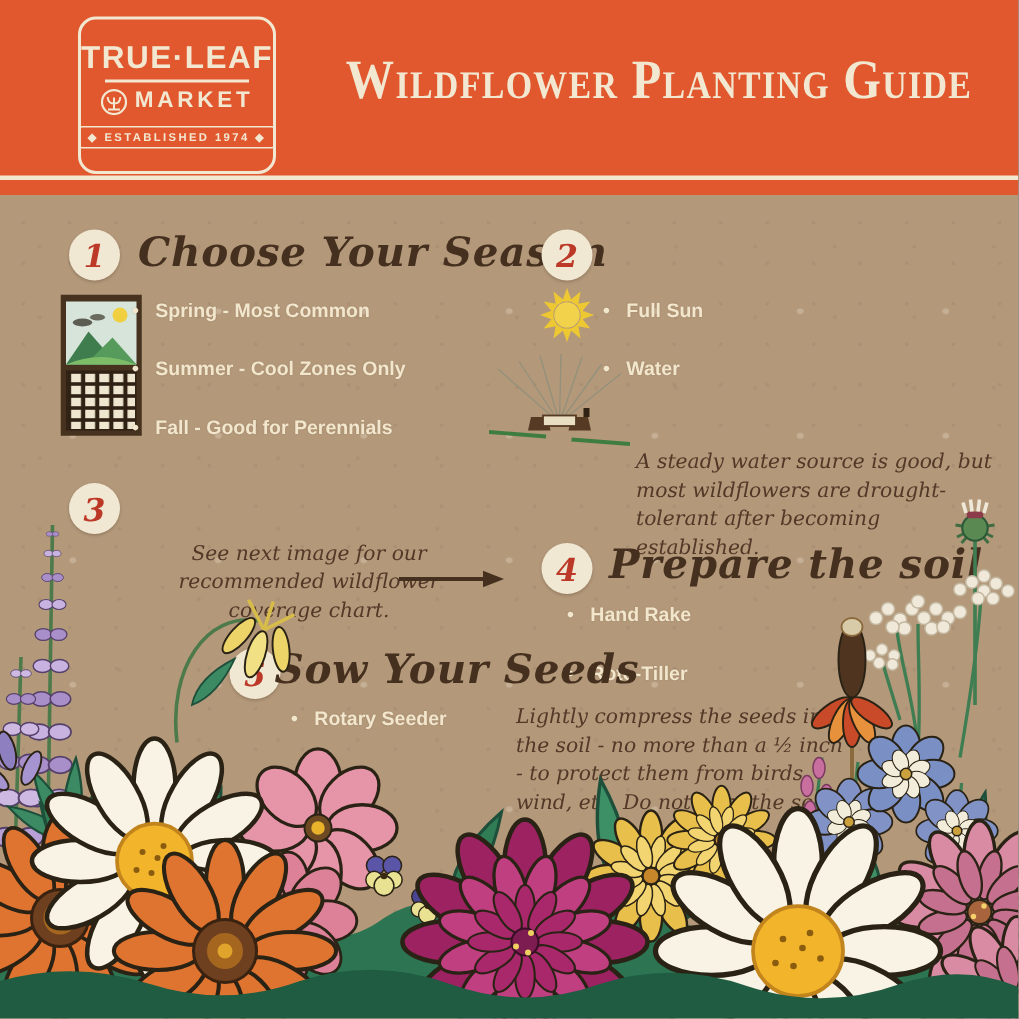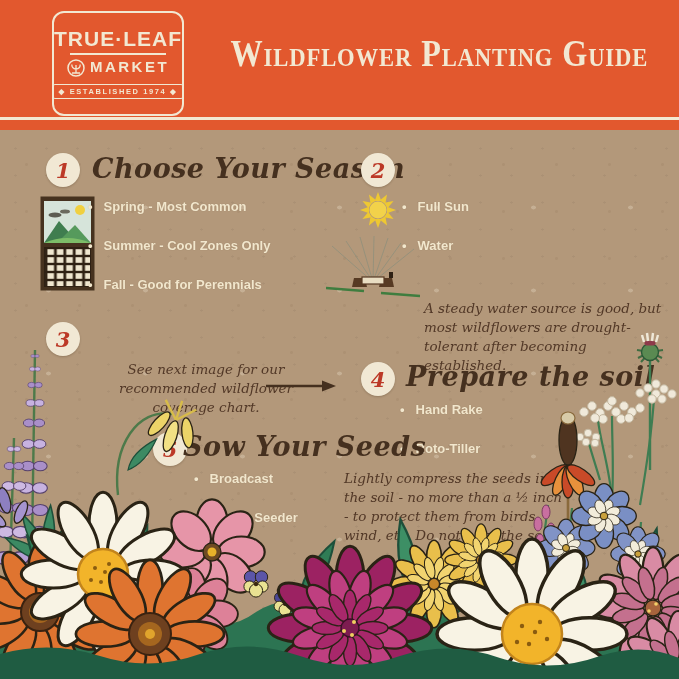--- a/index.html
+++ b/index.html
@@ -146,30 +146,29 @@
   <div class="abs note" style="left:100px;top:360px;width:212px;text-align:center;">See next image for our recommended wildflower coverage chart.</div>
 
   <svg class="abs" style="left:266px;top:379px;" width="70" height="14" viewBox="0 0 70 14">
     <line x1="0" y1="7" x2="57" y2="7" stroke="#45301f" stroke-width="2.6"></line>
     <polygon points="56,1.5 70,7 56,12.5" fill="#45301f"></polygon>
   </svg>
 
   <div class="abs num-badge" style="left:361px;top:362px;">4</div>
   <div class="abs script" style="left:406px;top:361px;">Prepare the soil</div>
 
-  <ul class="abs bullets" style="left:400px;top:399px;">
+  <ul class="abs bullets" style="left:378px;top:399px;">
     <li>Hand Rake</li>
     <li>Roto-Tiller</li>
   </ul>
 
   <div class="abs num-badge" style="left:153px;top:432px;">5</div>
   <div class="abs script" style="left:183px;top:431px;text-align:right;">Sow Your Seeds</div>
 
   <ul class="abs bullets" style="left:194px;top:468px;">
-    <li>Broadcast</li>
     <li>Rotary Seeder</li>
   </ul>
 
   <div class="abs note" style="left:344px;top:469px;width:226px;">Lightly compress the seeds into the soil - no more than a ½ inch - to protect them from birds, wind, etc. Do not bury the seeds.</div>
 
   <svg class="abs" style="left:0;top:330px;pointer-events:none;" width="679" height="349" viewBox="0 330 679 349">
     <defs>
       <ellipse id="pt" cx="0" cy="-23" rx="6.5" ry="15" fill="currentColor" stroke="#2a2315" stroke-width="1.4"></ellipse>
       <g id="r12">
         <use href="#pt"></use>

